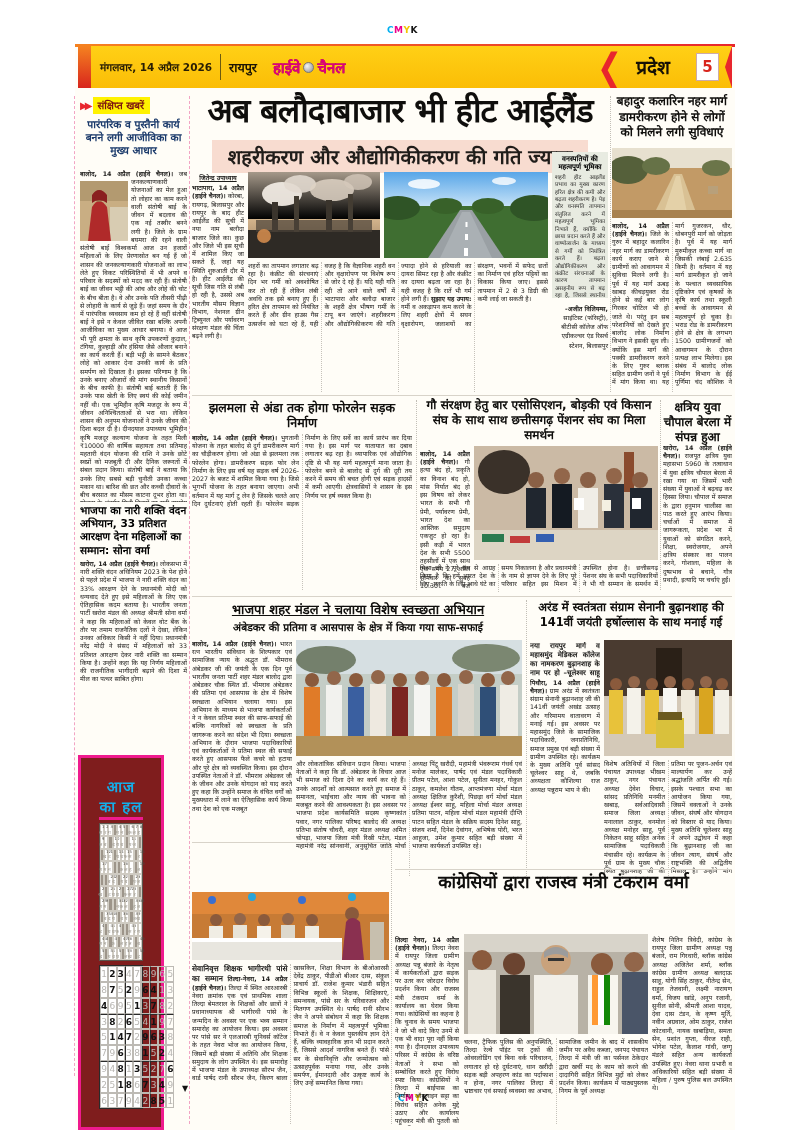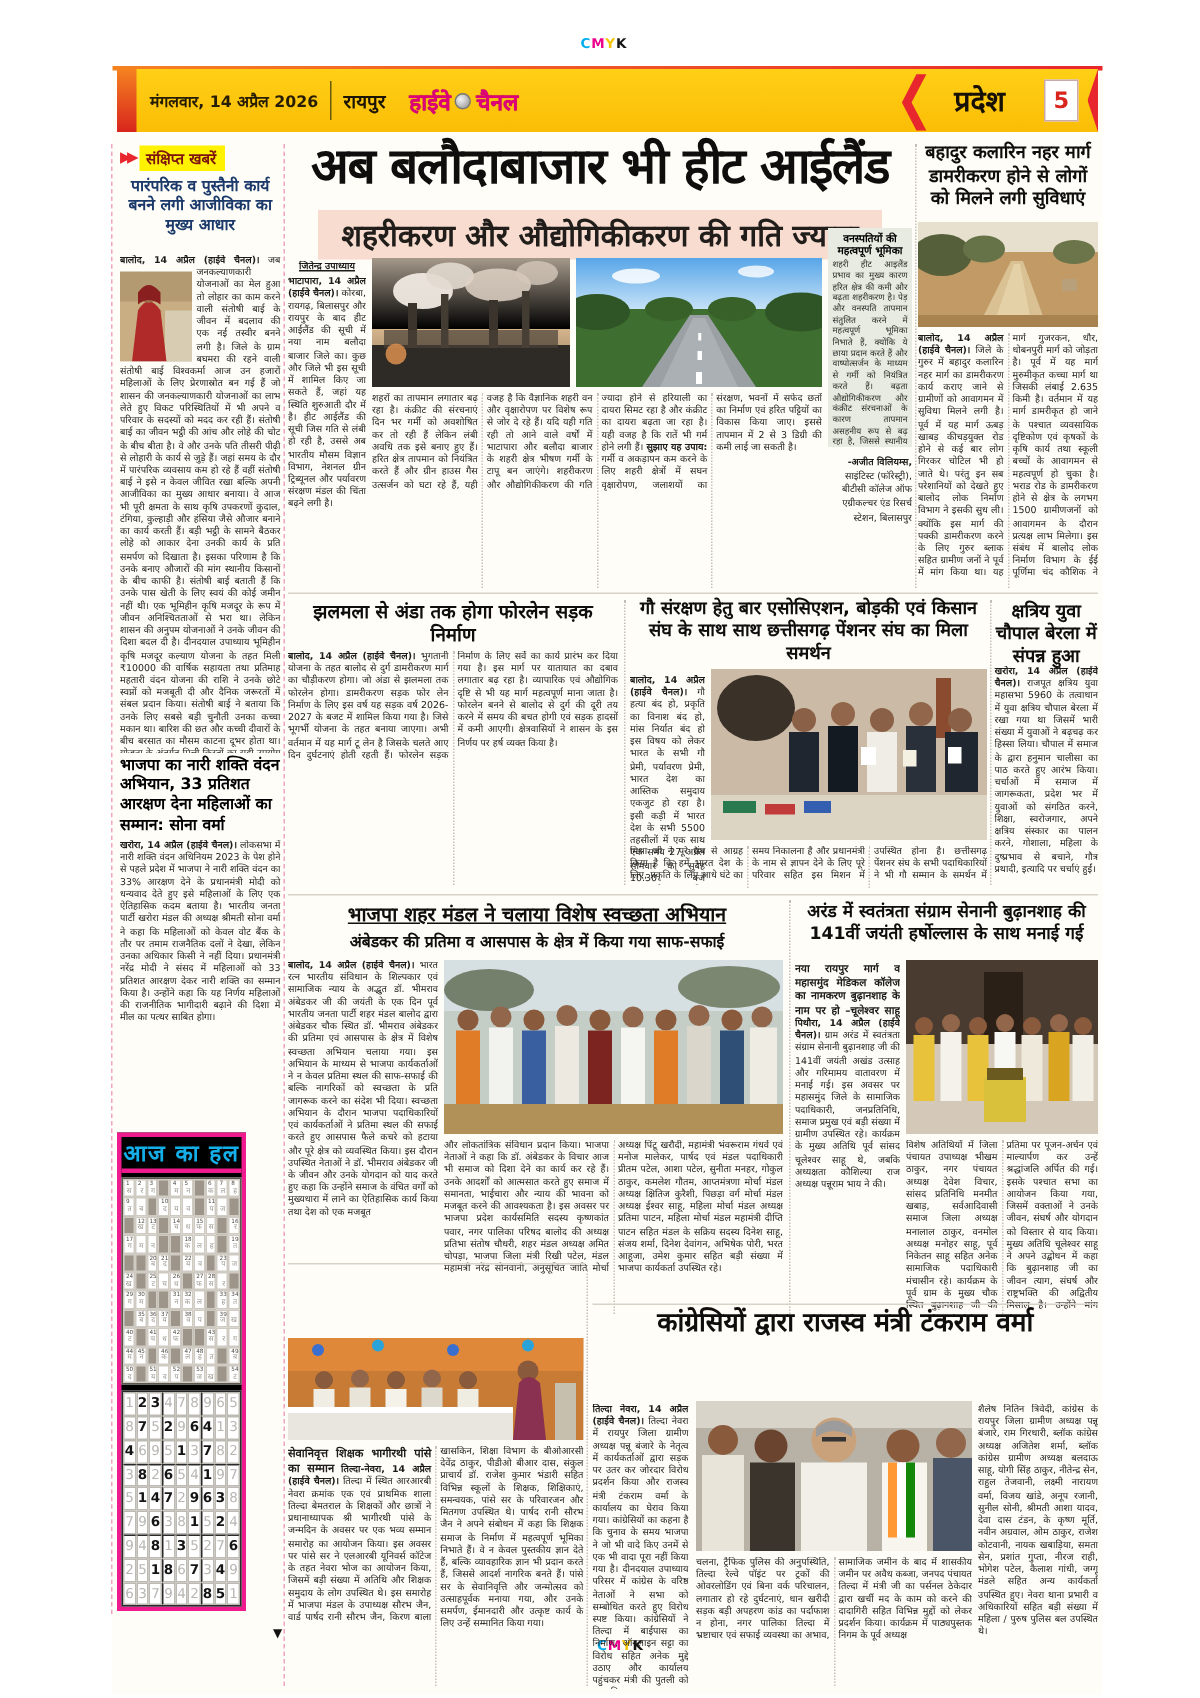--- a/index.html
+++ b/index.html
@@ -40,21 +40,21 @@
   .cols4{column-count:4;column-gap:6px;column-rule:1px dotted #c6c2ba;}
   .prelines{white-space:pre-line;}
   
   .brief-head{left:80px;top:97px;width:108px;height:17px;display:flex;align-items:center;}
   .brief-arrows{color:#e8262d;font-size:10px;letter-spacing:-3px;margin-right:4px;line-height:1;}
   .brief-label{background:#fff200;color:#7d1410;font-weight:bold;font-size:10px;padding:1px 6px 2px 4px;text-align:center;}
   .side-hl{font-size:10.5px;line-height:1.26;font-weight:bold;text-align:left;}
   .navy{color:#1b3a6b;text-align:center;}
   .ph{display:block;}
   
-  .solbox{left:78px;top:755px;width:86px;background:#000000;border:3px solid #ef1a8e;box-sizing:border-box;padding:0;}
+  .solbox{left:78px;top:755px;width:86px;background:#7f1d1d;border:3px solid #ef1a8e;box-sizing:border-box;padding:18px;}
   .soltitle{color:#14aee9;font-size:15px;font-weight:bold;text-align:center;border-bottom:3px solid #ef1a8e;
             padding-bottom:1px;margin-bottom:3px;letter-spacing:1px;}
   .cw{display:grid;grid-template-columns:repeat(10,1fr);border:1.6px solid #5a554d;background:#fff;}
   .cw div{position:relative;height:12.4px;border:0.5px solid #cfcbc2;box-sizing:border-box;}
   .cw div i{position:absolute;top:0;left:1px;font-style:normal;font-size:3.8px;color:#4d4a44;line-height:1;}
   .cw div b{position:absolute;bottom:0;right:1px;font-weight:normal;font-size:4.8px;color:#9a968e;line-height:1;}
   .cw .blk{background:#9d958a;}
   .sud{display:grid;grid-template-columns:repeat(9,1fr);border:1.8px solid #2a2a2a;background:#fff;margin-top:4px;}
   .sud div{height:15.8px;display:flex;align-items:center;justify-content:center;font-size:9px;color:#b8b6b2;
            border:0.5px solid #bdbab4;box-sizing:border-box;}

